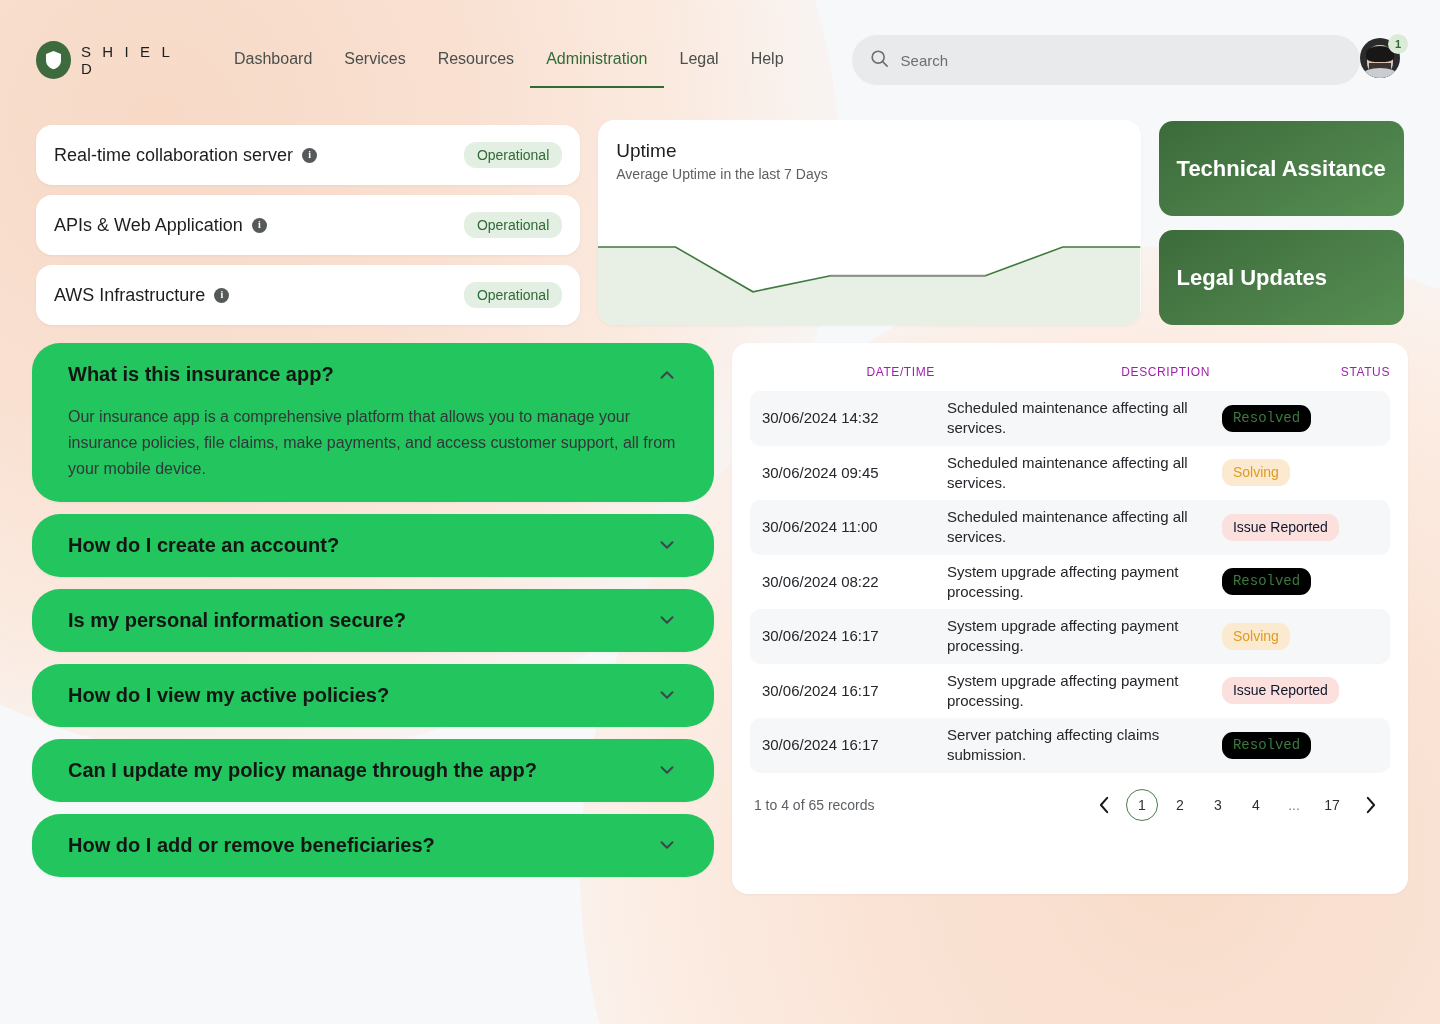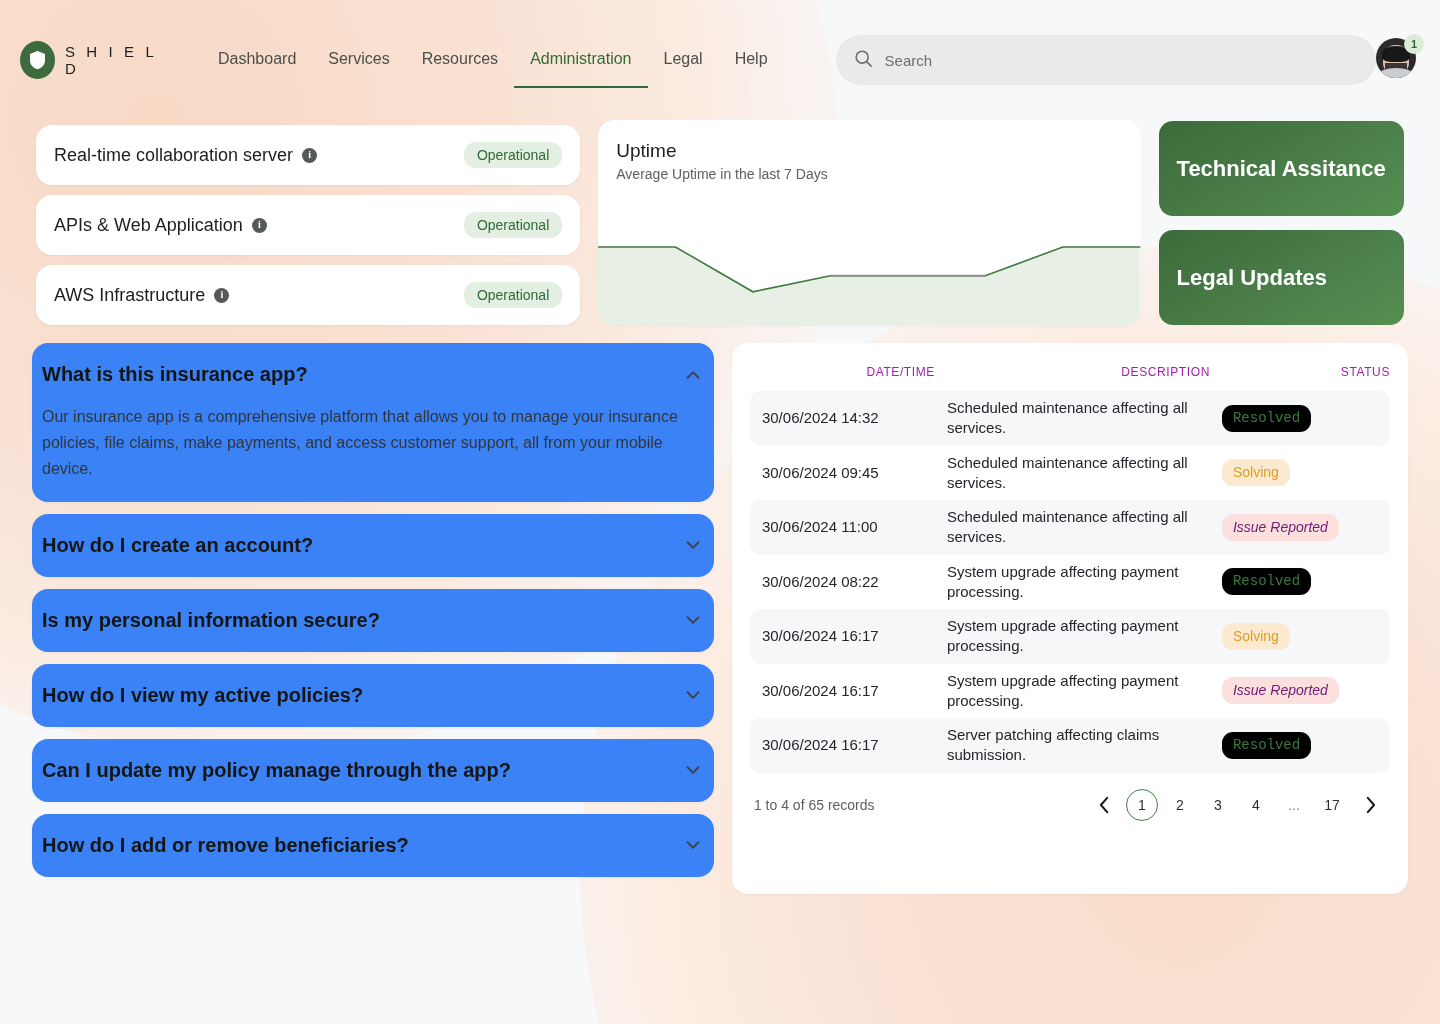--- a/index.html
+++ b/index.html
@@ -45,21 +45,21 @@
     z-index: 0;
   }
 
   .page { position: relative; z-index: 2; width: 1440px; height: 1024px; }
 
   
   .header {
     height: 120px;
     display: flex;
     align-items: center;
-    padding: 0 20px;
+    padding: 0 36px;
   }
   .brand { display: flex; align-items: center; gap: 10px; width: 150px; }
   .logo-mark {
     width: 38px; height: 38px; border-radius: 50%;
     background: #3e6b3e;
     display: flex; align-items: center; justify-content: center;
   }
   .logo-mark svg { display: block; }
   .brand-name {
     font-size: 15px;
@@ -249,23 +249,23 @@
   
   .main-row {
     display: flex;
     padding: 18px 32px 0;
     gap: 18px;
     align-items: flex-start;
   }
 
   .faq-col { width: 684px; display: flex; flex-direction: column; gap: 12px; }
   .faq-item {
-    background: #3b82f6;
-    border-radius: 16px;
-    padding: 20px 10px;
+    background: #22c55e;
+    border-radius: 28px;
+    padding: 20px 36px;
     box-shadow: 0 1px 3px rgba(30,30,30,0.04);
   }
   .faq-head {
     display: flex;
     align-items: center;
     cursor: pointer;
   }
   .faq-q {
     font-size: 20px;
     font-weight: 700;
@@ -314,21 +314,21 @@
 
   .badge {
     display: inline-block;
     font-size: 14px;
     padding: 4px 11px;
     border-radius: 11px;
     white-space: nowrap;
   }
   .badge.resolved { background: #000000; color: #3a7a3f; font-family: Liberation Mono, monospace; }
   .badge.solving  { background: #fcead0; color: #e09b1f; }
-  .badge.issue    { background: #fbe0de; color: #701a75; font-style: italic; }
+  .badge.issue    { background: #fbe0de; color: #0f172a; }
 
   .pager {
     display: flex;
     align-items: center;
     margin-top: 16px;
     padding: 0 4px;
   }
   .pager-info { font-size: 14px; color: #5d6165; }
   .pager-ctrls { margin-left: auto; display: flex; align-items: center; gap: 6px; }
   .pg {

